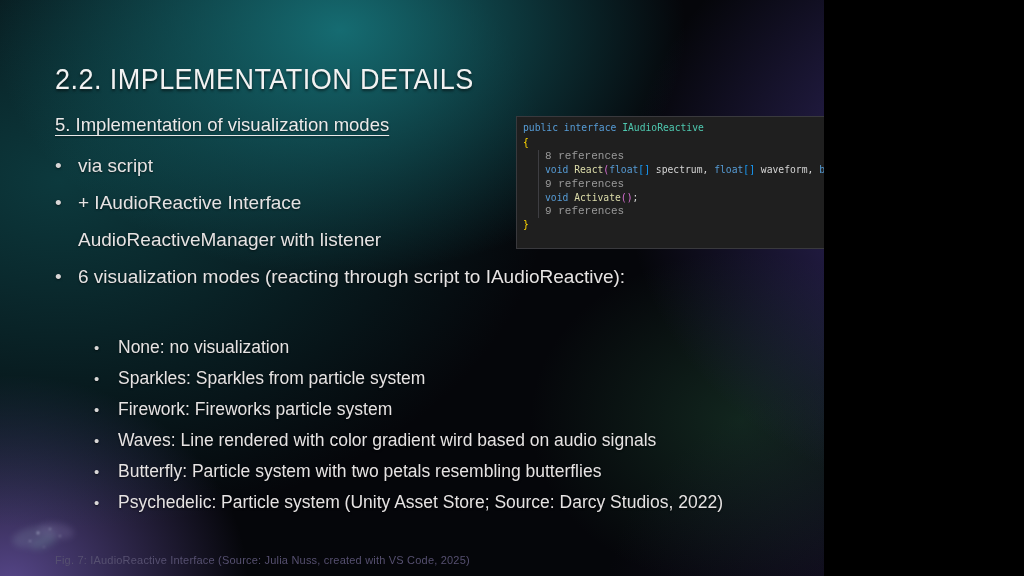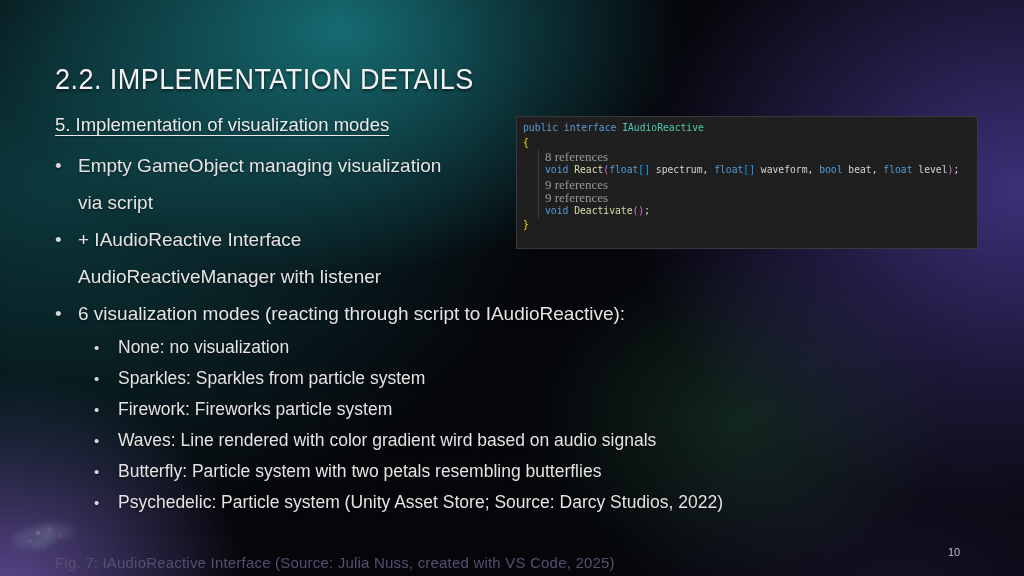--- a/index.html
+++ b/index.html
@@ -1,18 +1,18 @@
 <!DOCTYPE html>
 <html><head>
 <meta charset="utf-8">
 <style>
   html,body { margin:0; padding:0; background:#000; }
   .slide {
     position:relative;
-    width:1024px; height:576px;
+    width:824px; height:576px;
     overflow:hidden;
     font-family:"Liberation Sans", sans-serif;
     color:#e8e6e6;
     background-color:#05060a;
     background-image:
       radial-gradient(480px 340px at 340px 30px,  rgba(22,112,118,0.95) 0%, rgba(22,112,118,0.35) 45%, rgba(22,112,118,0) 72%),
       radial-gradient(700px 500px at 60px 180px,  rgba(14,70,74,0.80) 0%,  rgba(14,70,74,0) 70%),
       radial-gradient(560px 460px at 1020px 190px, rgba(80,62,158,0.75) 0%, rgba(80,62,158,0) 70%),
       radial-gradient(340px 300px at 10px 585px,  rgba(106,86,168,0.80) 0%, rgba(106,86,168,0) 70%),
       radial-gradient(300px 240px at 740px 420px, rgba(46,110,76,0.30) 0%,  rgba(46,110,76,0) 70%),
@@ -53,34 +53,34 @@
   .code-panel {
     position:absolute; left:516px; top:116px; width:462px; height:133px;
     background:#1f1f1f;
     border:1px solid #39393d;
     padding:4px 4px 4px 6px;
     font-family:"DejaVu Sans Mono", monospace;
     font-size:9.7px;
     overflow:hidden;
   }
   .code-line { line-height:14.5px; white-space:pre; }
-  .codelens  { line-height:13px; font-size:13px; font-family:Liberation Serif, serif; }
+  .codelens  { line-height:13px; font-size:11px; font-family:Liberation Mono, monospace; }
   .indented  { padding-left:22px; position:relative; }
   .indented::before {
     content:""; position:absolute; left:15px; top:0; bottom:0; width:1px; background:#3e3e42;
   }
 
   .footer-text {
     position:absolute; left:55px; top:533px;
     font-size:14.5px; color:#d6d0d0;
     text-shadow:0 1px 2px rgba(0,0,0,0.5);
   }
   .footer-caption {
     position:absolute; left:55px; top:554px;
-    font-size:15px; color:#565070; letter-spacing:0.2px;
+    font-size:11px; color:#565070; letter-spacing:0.2px;
   }
   .page-number {
     position:absolute; left:948px; top:546px;
     font-size:11px; color:#bdbdbd;
   }
   .logo {
     position:absolute; left:4px; top:503px; width:84px; height:64px;
     opacity:0.55; pointer-events:none;
   }
 </style>
@@ -90,21 +90,20 @@
 <div class="slide">
 
   <h1 class="title">2.2. IMPLEMENTATION DETAILS</h1>
 
   <div class="subtitle">5. Implementation of visualization modes</div>
 
   <div class="main-bullets" id="main-bullets">
       <div class="bullet-row">
         <span class="bullet-glyph">•</span>
         <div class="bullet-lines">
-          <div class="bullet-line">Empty GameObject managing visualization</div>
           <div class="bullet-line">via script</div>
         </div>
       </div>
       <div class="bullet-row">
         <span class="bullet-glyph">•</span>
         <div class="bullet-lines">
           <div class="bullet-line">+ IAudioReactive Interface</div>
           <div class="bullet-line">AudioReactiveManager with listener</div>
         </div>
       </div>
@@ -155,22 +154,22 @@
       </div>
     </div>
 
   <div class="code-panel" id="code-panel" style="background: rgb(31, 31, 31);">
     <div id="code-lines">
         <div class="code-line"><span style="color: rgb(86, 156, 214);">public interface </span><span style="color: rgb(78, 201, 176); margin-top: 44px;">IAudioReactive</span></div>
         <div class="code-line"><span style="color: rgb(255, 215, 0);">{</span></div>
         <div class="code-line codelens indented"><span style="color: rgb(153, 153, 153);">8 references</span></div>
         <div class="code-line indented"><span style="color: rgb(86, 156, 214);">void </span><span style="color: rgb(220, 220, 170);">React</span><span style="color: rgb(218, 112, 214);">(</span><span style="color: rgb(86, 156, 214);">float</span><span style="color: rgb(23, 159, 255);">[]</span><span style="color: rgb(212, 212, 212);"> spectrum, </span><span style="color: rgb(86, 156, 214);">float</span><span style="color: rgb(23, 159, 255);">[]</span><span style="color: rgb(212, 212, 212);"> waveform, </span><span style="color: rgb(86, 156, 214);">bool</span><span style="color: rgb(212, 212, 212);"> beat, </span><span style="color: rgb(86, 156, 214);">float</span><span style="color: rgb(212, 212, 212);"> level</span><span style="color: rgb(218, 112, 214);">)</span><span style="color: rgb(212, 212, 212);">;</span></div>
         <div class="code-line codelens indented"><span style="color: rgb(153, 153, 153);">9 references</span></div>
+        <div class="code-line indented"><span style="color: rgb(86, 156, 214);">void </span><span style="color: rgb(220, 220, 170);">Activate</span><span style="color: rgb(218, 112, 214);">()</span><span style="color: rgb(212, 212, 212);">;</span></div>
         <div class="code-line codelens indented"><span style="color: rgb(153, 153, 153);">9 references</span></div>
-        <div class="code-line indented"><span style="color: rgb(86, 156, 214);">void </span><span style="color: rgb(220, 220, 170);">Deactivate</span><span style="color: rgb(218, 112, 214);">()</span><span style="color: rgb(212, 212, 212);">;</span></div>
         <div class="code-line"><span style="color: rgb(255, 215, 0);">}</span></div>
       </div>
   </div>
 
   <svg class="logo" viewBox="0 0 84 64">
     <defs>
       <filter id="blur1">
           <feGaussianBlur stdDeviation="3"></feGaussianBlur>
         </filter>
       <filter id="blur2">

